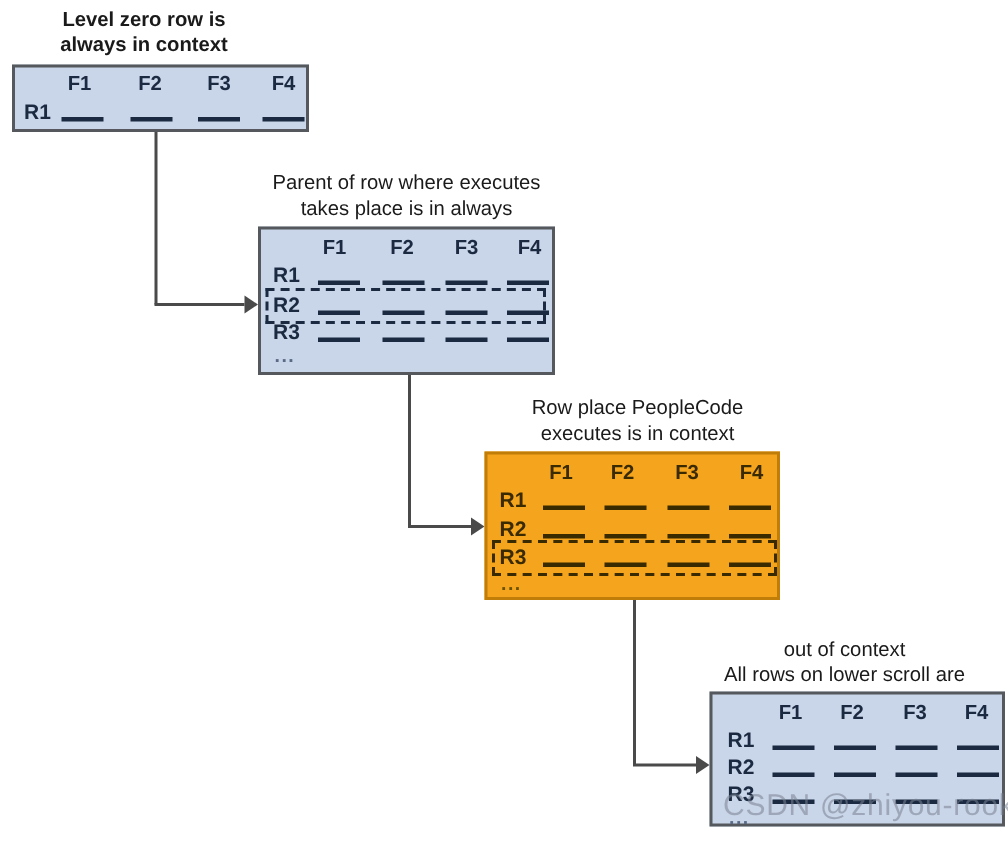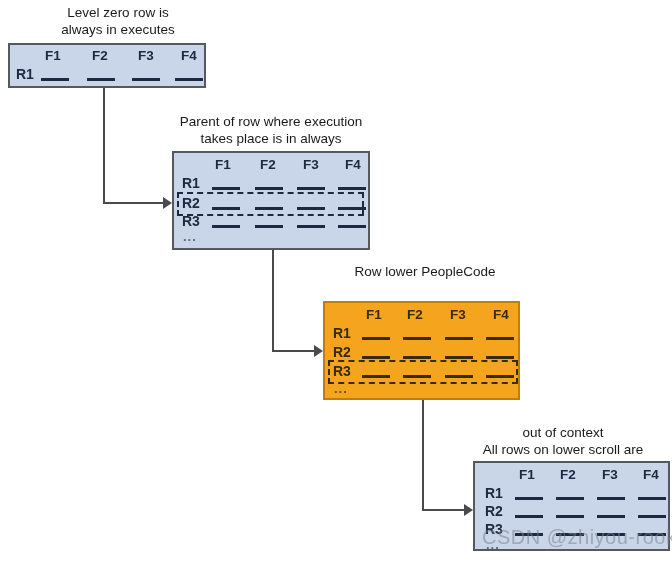--- a/index.html
+++ b/index.html
@@ -97,44 +97,44 @@
     color: rgba(120,130,145,0.55);
     white-space: nowrap;
     letter-spacing: 0.5px;
   }
 </style>
 </head>
 <body>
 
 <div id="canvas">
 
-  <div class="caption" style="left:38px; top:4px; width:160px;">
+  <div class="caption" style="left:16px; top:4px; width:160px;font-weight:bold;">
     <div>Level zero row is</div>
-    <div>always in executes</div>
+    <div>always in context</div>
   </div>
 
   <div class="grid-box blue" style="left:8px; top:43px; width:198px; height:45px;">
     <div class="hdr" style="left:30px; top:3px;">F1</div>
     <div class="hdr" style="left:77px; top:3px;">F2</div>
     <div class="hdr" style="left:123px; top:3px;">F3</div>
     <div class="hdr" style="left:166px; top:3px;">F4</div>
 
     <div class="rlabel" style="left:6px; top:21px;">R1</div>
     <div class="dash-cell" style="left:31px; top:33px;"></div>
     <div class="dash-cell" style="left:77px; top:33px;"></div>
     <div class="dash-cell" style="left:122px; top:33px;"></div>
     <div class="dash-cell" style="left:165px; top:33px;"></div>
   </div>
 
   <div class="conn v" style="left:103px; top:88px; height:115px;"></div>
   <div class="conn h" style="left:103px; top:202px; width:60px;"></div>
   <div class="arrowhead" style="left:163px; top:197px;"></div>
 
   <div class="caption" style="left:162px; top:113px; width:218px;">
-    <div>Parent of row where execution</div>
+    <div>Parent of row where executes</div>
     <div>takes place is in always</div>
   </div>
 
   <div class="grid-box blue" style="left:172px; top:151px; width:198px; height:99px;">
     <div class="hdr" style="left:36px; top:4px;">F1</div>
     <div class="hdr" style="left:81px; top:4px;">F2</div>
     <div class="hdr" style="left:124px; top:4px;">F3</div>
     <div class="hdr" style="left:166px; top:4px;">F4</div>
 
     <div class="rlabel" style="left:8px; top:22px;">R1</div>
@@ -158,21 +158,22 @@
     <div class="ellipsis" style="left:9px; top:76px;">...</div>
 
     <div class="hl" style="left:3px; top:39px; width:187px; height:24px;"></div>
   </div>
 
   <div class="conn v" style="left:272px; top:250px; height:101px;"></div>
   <div class="conn h" style="left:272px; top:350px; width:42px;"></div>
   <div class="arrowhead" style="left:314px; top:345px;"></div>
 
   <div class="caption" style="left:330px; top:263px; width:190px;">
-    <div>Row lower PeopleCode</div>
+    <div>Row place PeopleCode</div>
+    <div>executes is in context</div>
   </div>
 
   <div class="grid-box orange" style="left:323px; top:301px; width:197px; height:99px;">
     <div class="hdr" style="left:36px; top:4px;">F1</div>
     <div class="hdr" style="left:77px; top:4px;">F2</div>
     <div class="hdr" style="left:120px; top:4px;">F3</div>
     <div class="hdr" style="left:163px; top:4px;">F4</div>
 
     <div class="rlabel" style="left:8px; top:22px;">R1</div>
     <div class="dash-cell" style="left:37px; top:34px;"></div>

